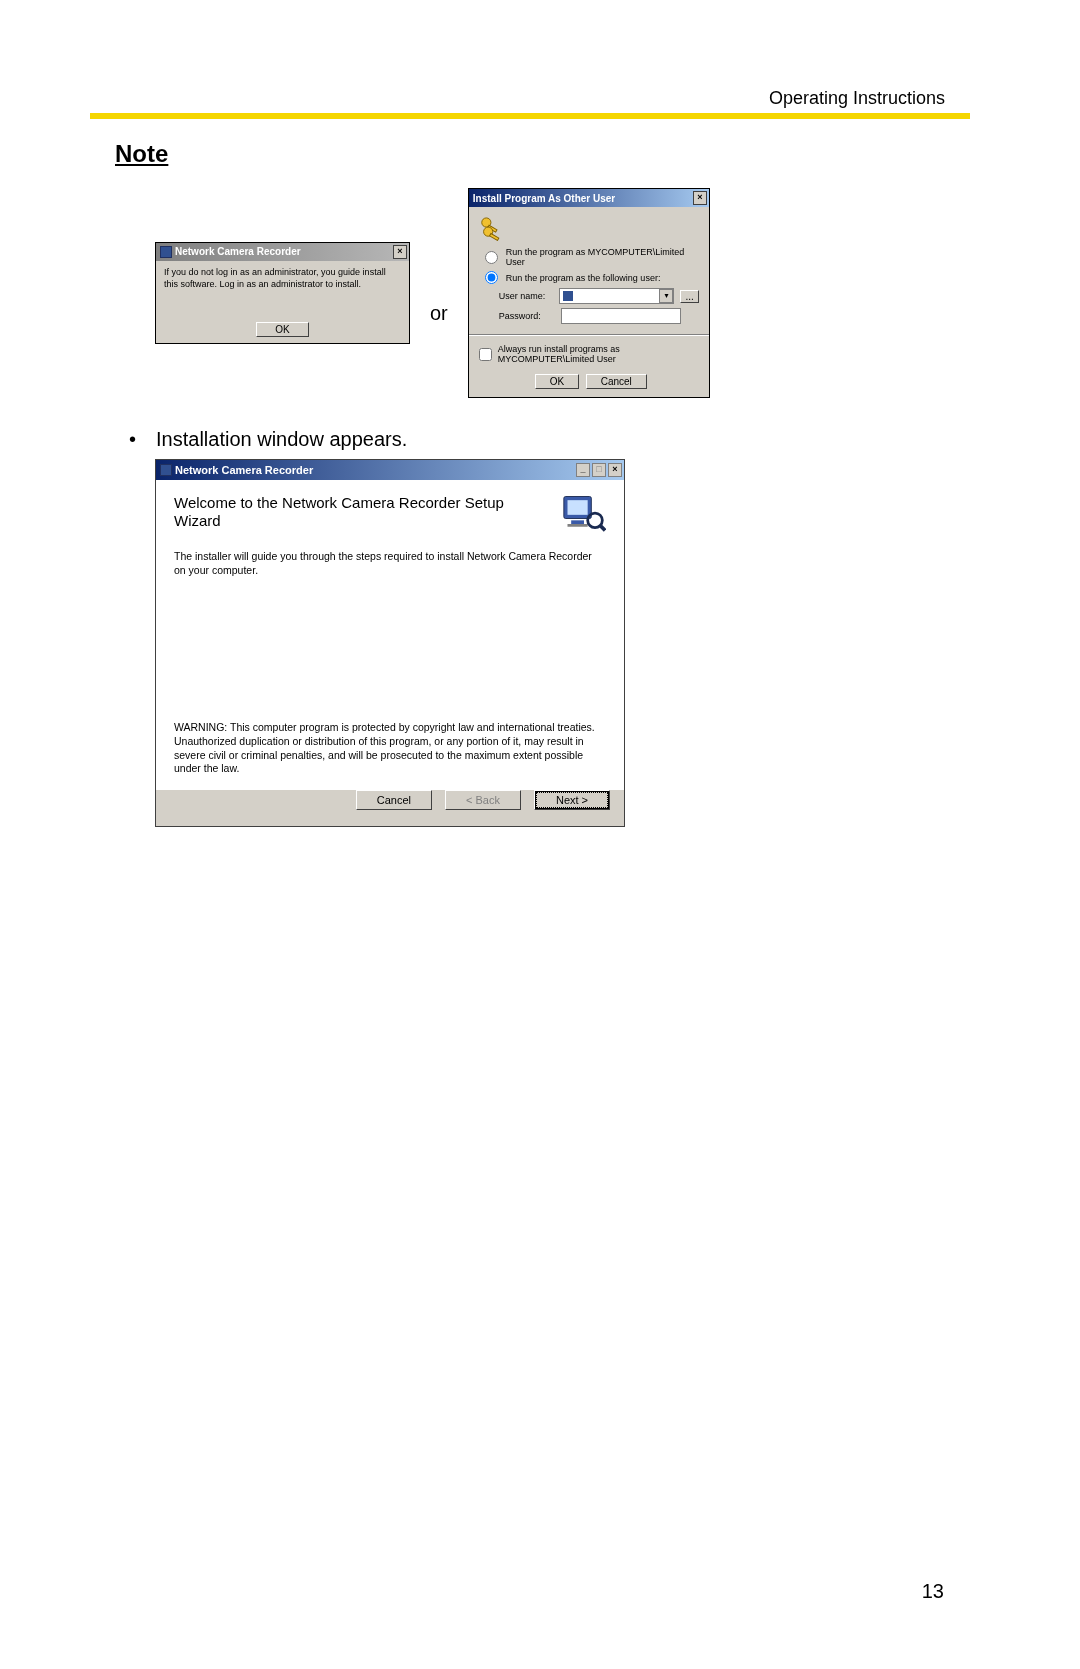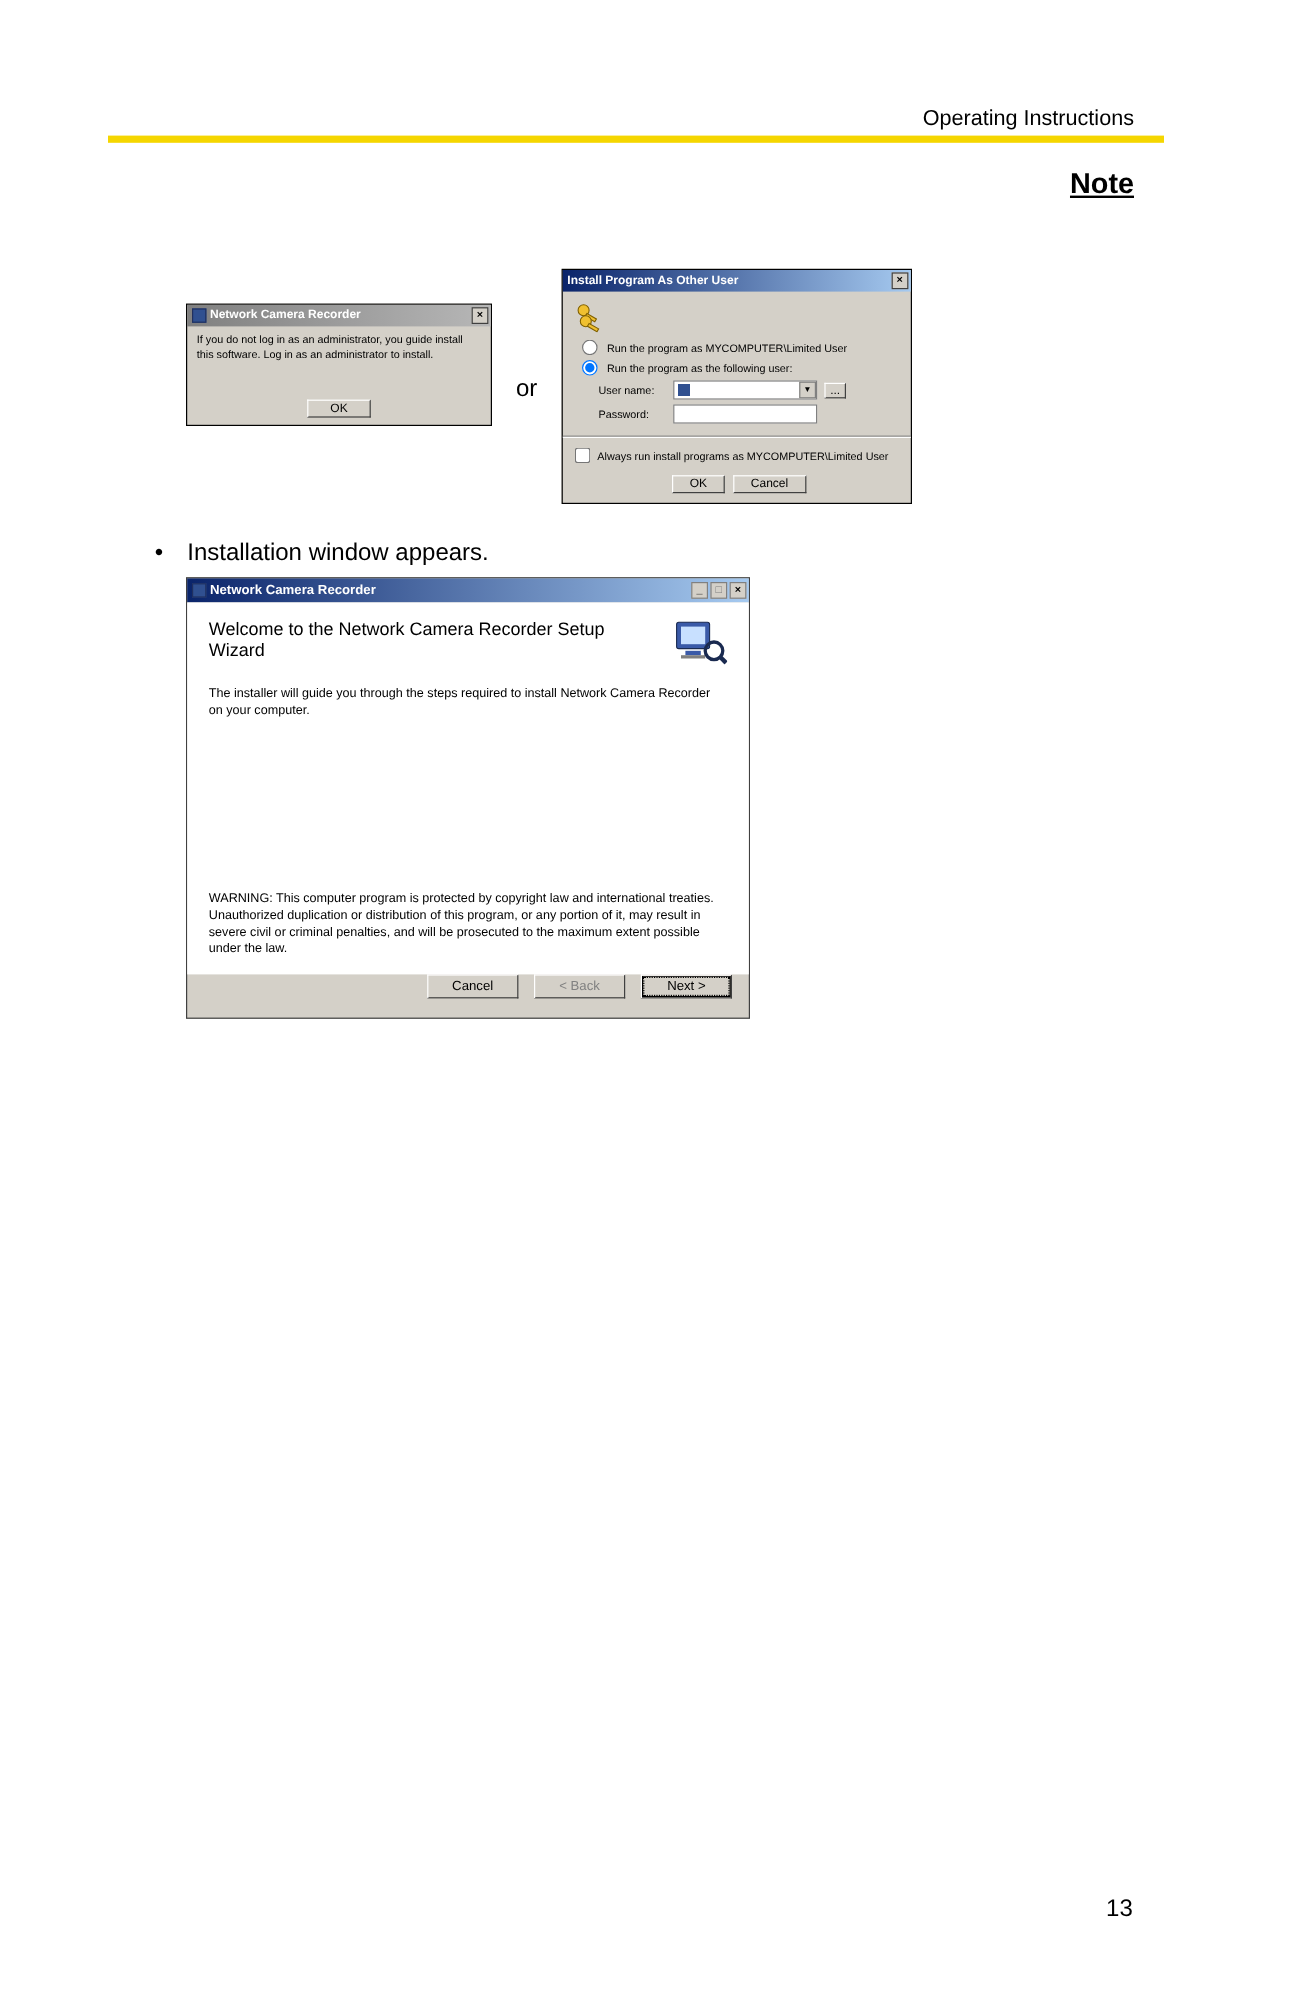--- a/index.html
+++ b/index.html
@@ -31,21 +31,20 @@
     position: absolute;
     top: 140px;
     left: 115px;
     right: 135px;
   }
   .note-heading {
     font-family: Arial, sans-serif;
     font-weight: bold;
     font-size: 24px;
     text-decoration: underline;
-    text-align: right;
   }
   .note-text {
     font-family: Arial, sans-serif;
     font-size: 21px;
     line-height: 1.35;
     margin-top: 4px;
     margin-left: 28px;
   }
   .dialog-row {
     display: flex;
@@ -106,21 +105,21 @@
   .win-btn {
     display: inline-block;
     background: #d4d0c8;
     border: 1px solid #404040;
     border-top-color:#fff; border-left-color:#fff;
     font-size: 10px;
     padding: 1px 18px;
     font-family: Tahoma, Arial, sans-serif;
     cursor: default;
   }
-  .d2 { width: 292px; font-size: 9px; margin-top: 36px; }
+  .d2 { width: 242px; font-size: 9px; }
   .d2-body { padding: 8px 10px 8px 10px; }
   .d2-row { display: flex; gap: 6px; margin-bottom: 6px; }
   .d2-icon { width: 22px; height: 26px; flex-shrink:0; position:relative;}
   .d2-icon .ilay{ fill:#f0c030; stroke:#806000; }
   .d2-text { line-height: 1.25; }
   .d2-radio-row { margin: 4px 0 2px 6px; display:flex; align-items:center; gap:6px;}
   .d2-radio-row input { margin-right:2px; }
   .d2-form { margin-left: 20px; margin-top:4px; }
   .d2-form-row { display:flex; align-items:center; margin-bottom:4px; gap:6px;}
   .d2-form-row label{ width:56px; }

